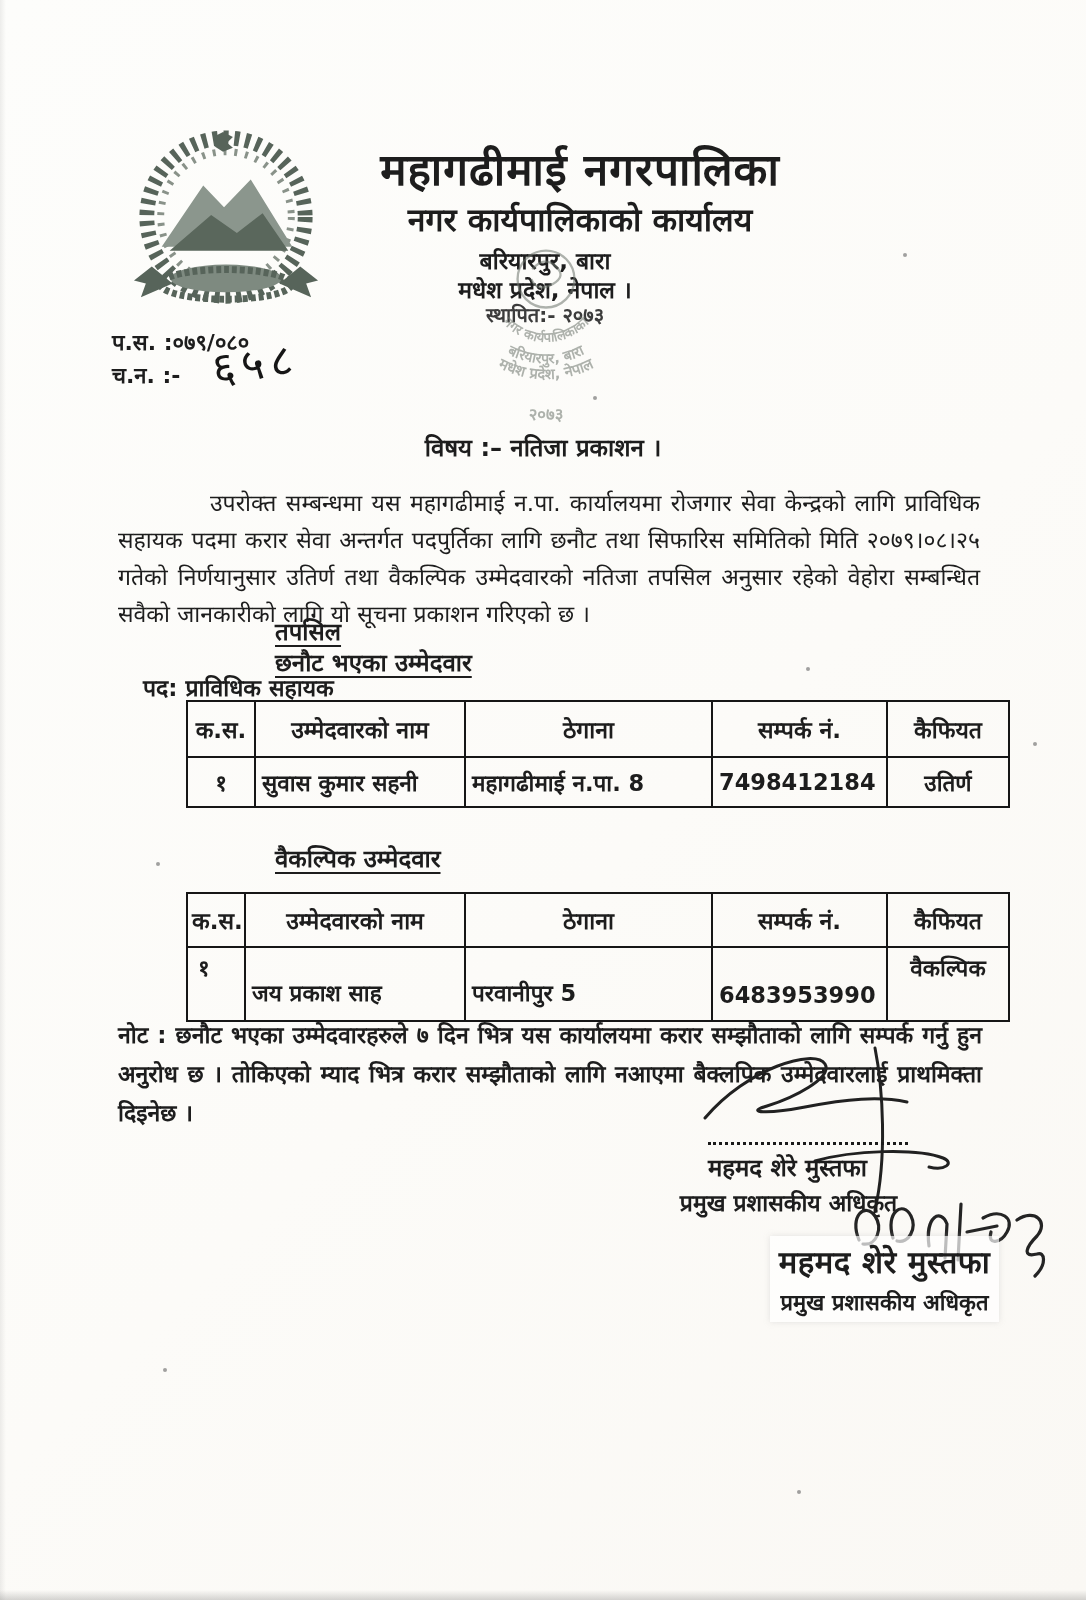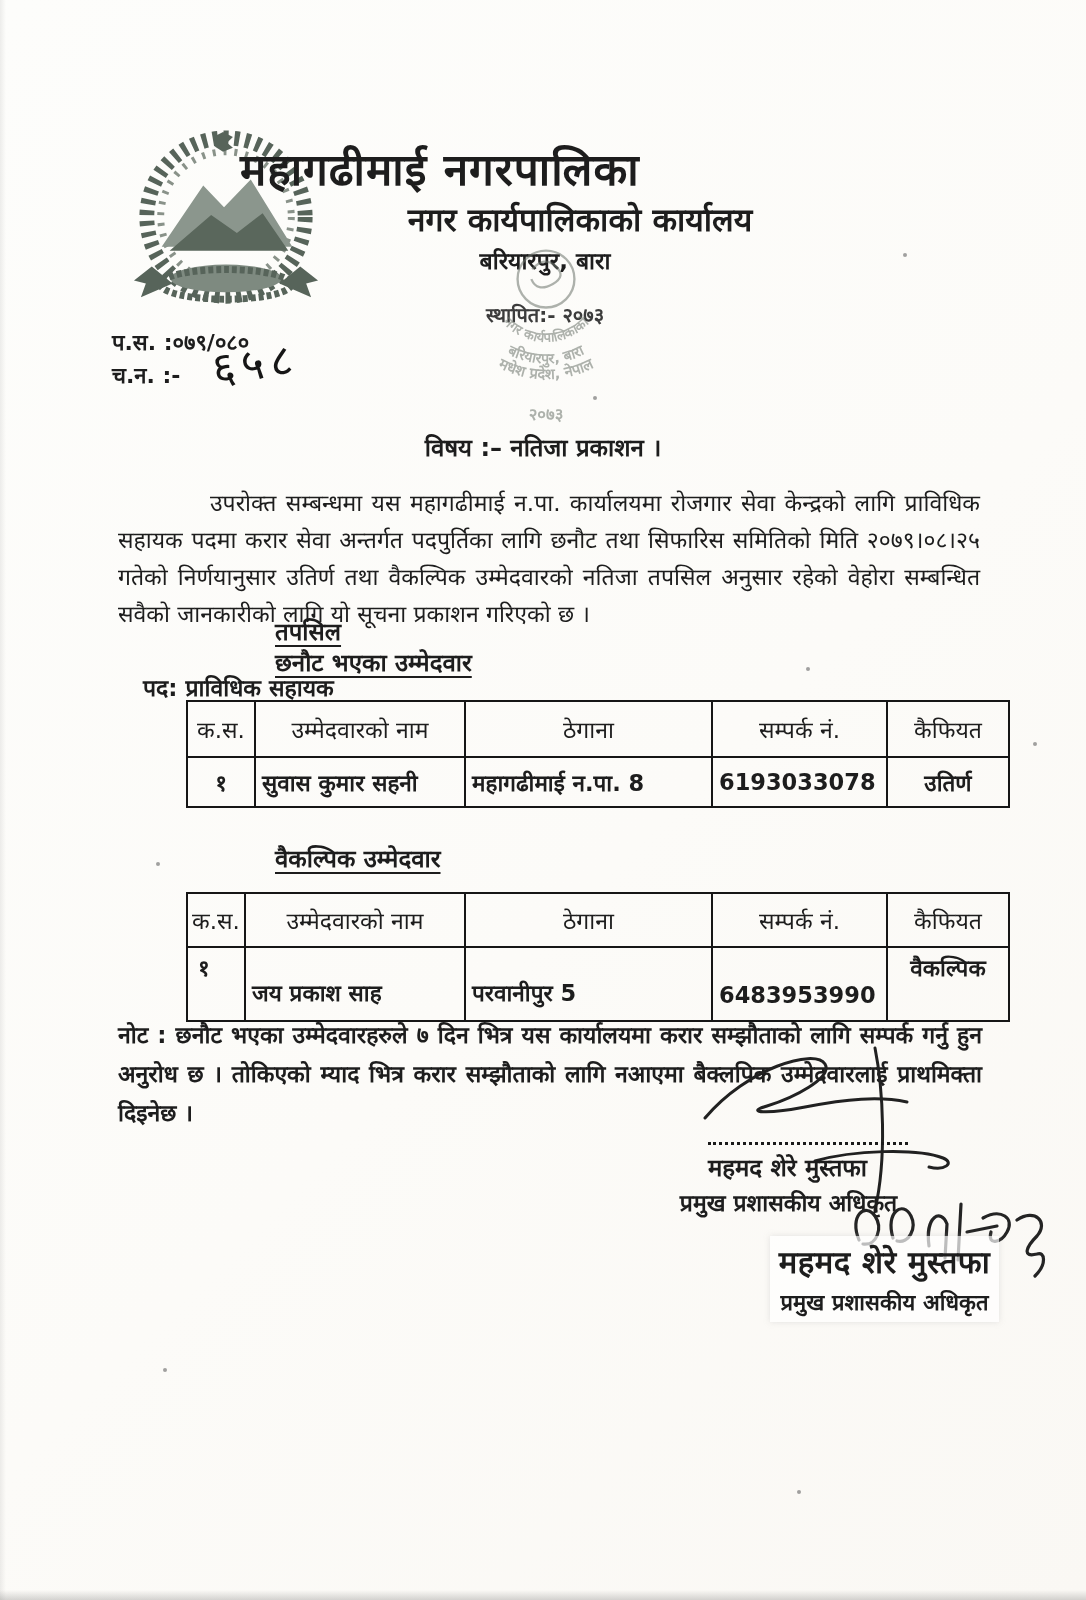--- a/index.html
+++ b/index.html
@@ -10,21 +10,21 @@
     font-family:"DejaVu Sans", sans-serif;
   }
   .abs{position:absolute;}
   .edge-bottom{left:0;bottom:0;width:100%;height:10px;
     background:linear-gradient(to top,rgba(90,90,90,.25),rgba(90,90,90,0));}
   .edge-left{left:0;top:0;width:6px;height:100%;
     background:linear-gradient(to right,rgba(120,120,120,.12),rgba(120,120,120,0));}
 
   
   .logo{left:112px; top:130px; width:228px; height:190px;}
-  .h1{left:240px; top:138px; width:680px; 
+  .h1{left:240px; top:138px; width:680px; text-align:center;
       font-size:44px; font-weight:700; letter-spacing:1px;}
   .h2{left:240px; top:197px; width:680px; text-align:center;
       font-size:32px; font-weight:700;}
   .h3a{left:240px; top:244px; width:610px; text-align:center;
       font-size:23px; font-weight:600;}
   .h3b{left:240px; top:273px; width:610px; text-align:center;
       font-size:23px; font-weight:600;}
   .h4{left:240px; top:301px; width:610px; text-align:center;
       font-size:20px; font-weight:600; color:#3c3c3c;}
   .roundstamp{left:438px; top:234px; width:216px; height:198px; opacity:.55;}
@@ -45,21 +45,21 @@
   .centerhead{width:600px; left:275px; text-align:left; font-size:24px;
         font-weight:700; text-decoration:underline; text-underline-offset:5px;}
   .th1{top:614px;}
   .th2{top:645px;}
   .th3{top:841px;}
   .postlabel{left:143px; top:671px; font-size:23px; font-weight:700;}
 
   table.t{position:absolute; left:186px; width:822px; border-collapse:collapse;
         table-layout:fixed; font-family:"DejaVu Sans", sans-serif;}
   table.t, table.t th, table.t td{border:2.4px solid #161616;}
-  table.t th{font-size:23px; font-weight:400; text-align:center; padding:2px 4px;}
+  table.t th{font-size:23px; font-weight:700; text-align:center; padding:2px 4px;}
   table.t td{font-size:22.5px; font-weight:600; padding:2px 6px;}
   .t1{top:700px;}
   .t1 th{height:50px;}
   .t1 td{height:44px;}
   .t2{top:892px;}
   .t2 th{height:48px;}
   .t2 td{height:58px;}
   td.c-sn{text-align:center;}
   td.c-name,td.c-addr,td.c-phone{text-align:left; padding-left:14px;}
   td.c-rem{text-align:center;}
@@ -102,20 +102,21 @@
     <path d="M 58,122 L 100,86 L 126,104 L 152,84 L 178,122 Z" fill="#5a675c"></path>
     <ellipse cx="115" cy="150" rx="56" ry="14" fill="#7e8a80"></ellipse>
     <ellipse cx="115" cy="156" rx="66" ry="15" fill="none" stroke="#57645a" stroke-width="7" stroke-dasharray="5 3"></ellipse>
     <path d="M 40,138 l -18,14 12,3 -5,14 32,-14 z" fill="#57645a"></path>
     <path d="M 190,138 l 18,14 -12,3 5,14 -32,-14 z" fill="#57645a"></path>
   </svg>
 
   <div class="abs h1">महागढीमाई नगरपालिका</div>
   <div class="abs h2">नगर कार्यपालिकाको कार्यालय</div>
   <div class="abs h3a">बरियारपुर, बारा</div>
+  <div class="abs h3b">मधेश प्रदेश, नेपाल ।</div>
   <div class="abs h4">स्थापित:- २०७३</div>
 
   <svg class="abs roundstamp" viewBox="0 0 220 202" aria-hidden="true">
     <g fill="none" stroke="#6d756d" stroke-width="2.4">
       <circle cx="110" cy="46" r="29"></circle>
       <path d="M 96,36 q 12,-14 24,-3 q 11,10 -3,18 q -16,9 -22,-5"></path>
     </g>
     <defs>
       <path id="arcA" d="M 50,50 A 60,60 0 0 0 170,50"></path>
       <path id="arcB" d="M 26,48 A 84,84 0 0 0 194,48"></path>
@@ -160,21 +161,21 @@
         <th>ठेगाना</th>
         <th>सम्पर्क नं.</th>
         <th>कैफियत</th>
       </tr>
     </thead>
     <tbody>
       <tr>
         <td class="c-sn">१</td>
         <td class="c-name">सुवास कुमार सहनी</td>
         <td class="c-addr">महागढीमाई न.पा. 8</td>
-        <td class="c-phone">6193033078</td>
+        <td class="c-phone">7498412184</td>
         <td class="c-rem">उतिर्ण</td>
       </tr>
     </tbody>
   </table>
 
   <div class="abs centerhead th3">वैकल्पिक उम्मेदवार</div>
 
   <table class="t t2">
     <colgroup>
         <col style="width:58px">

